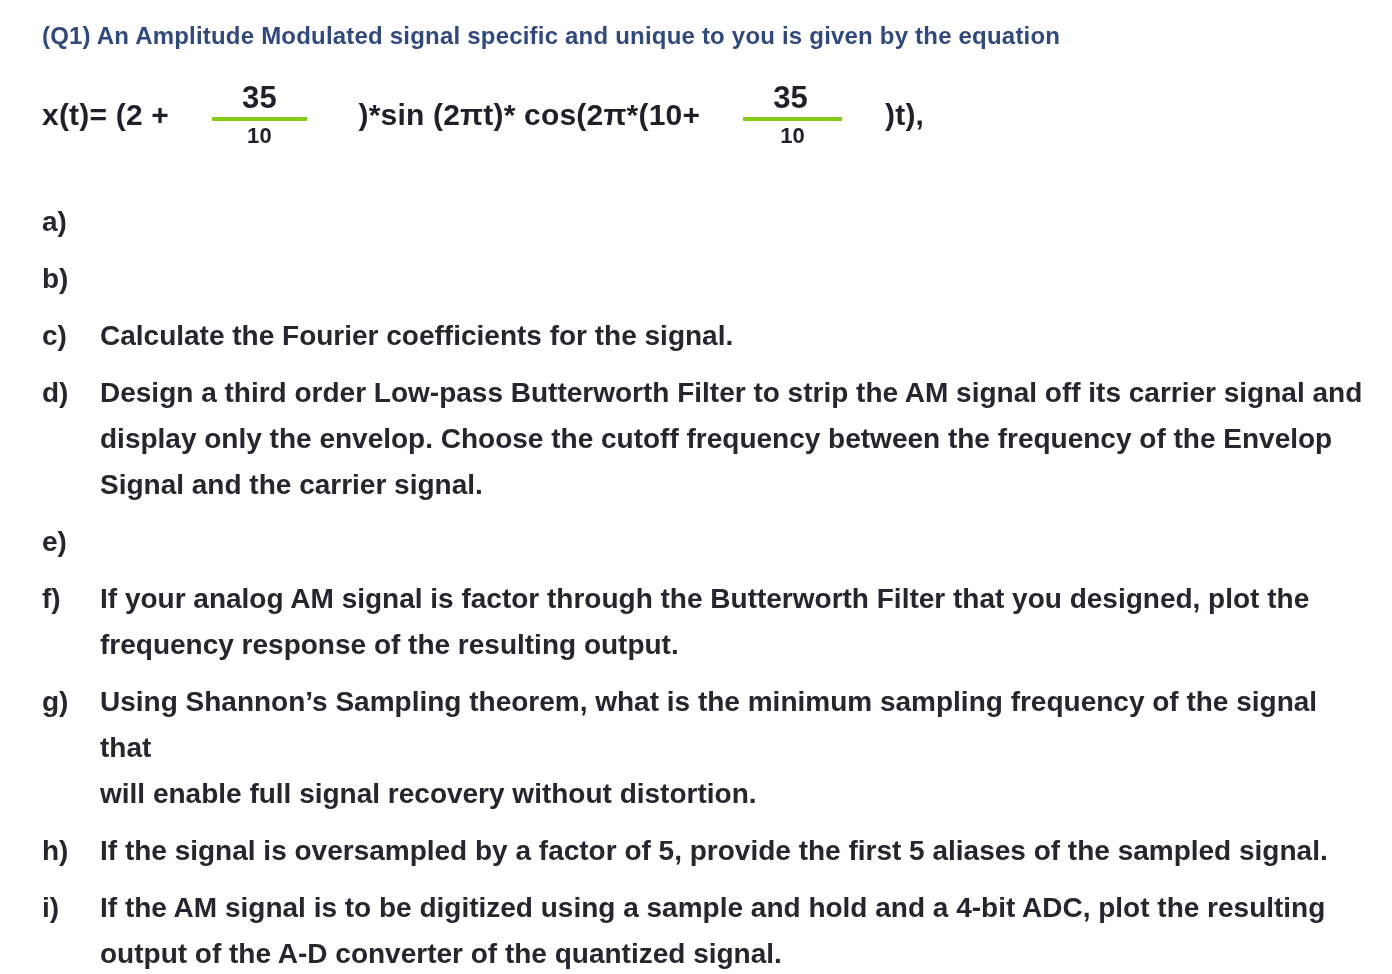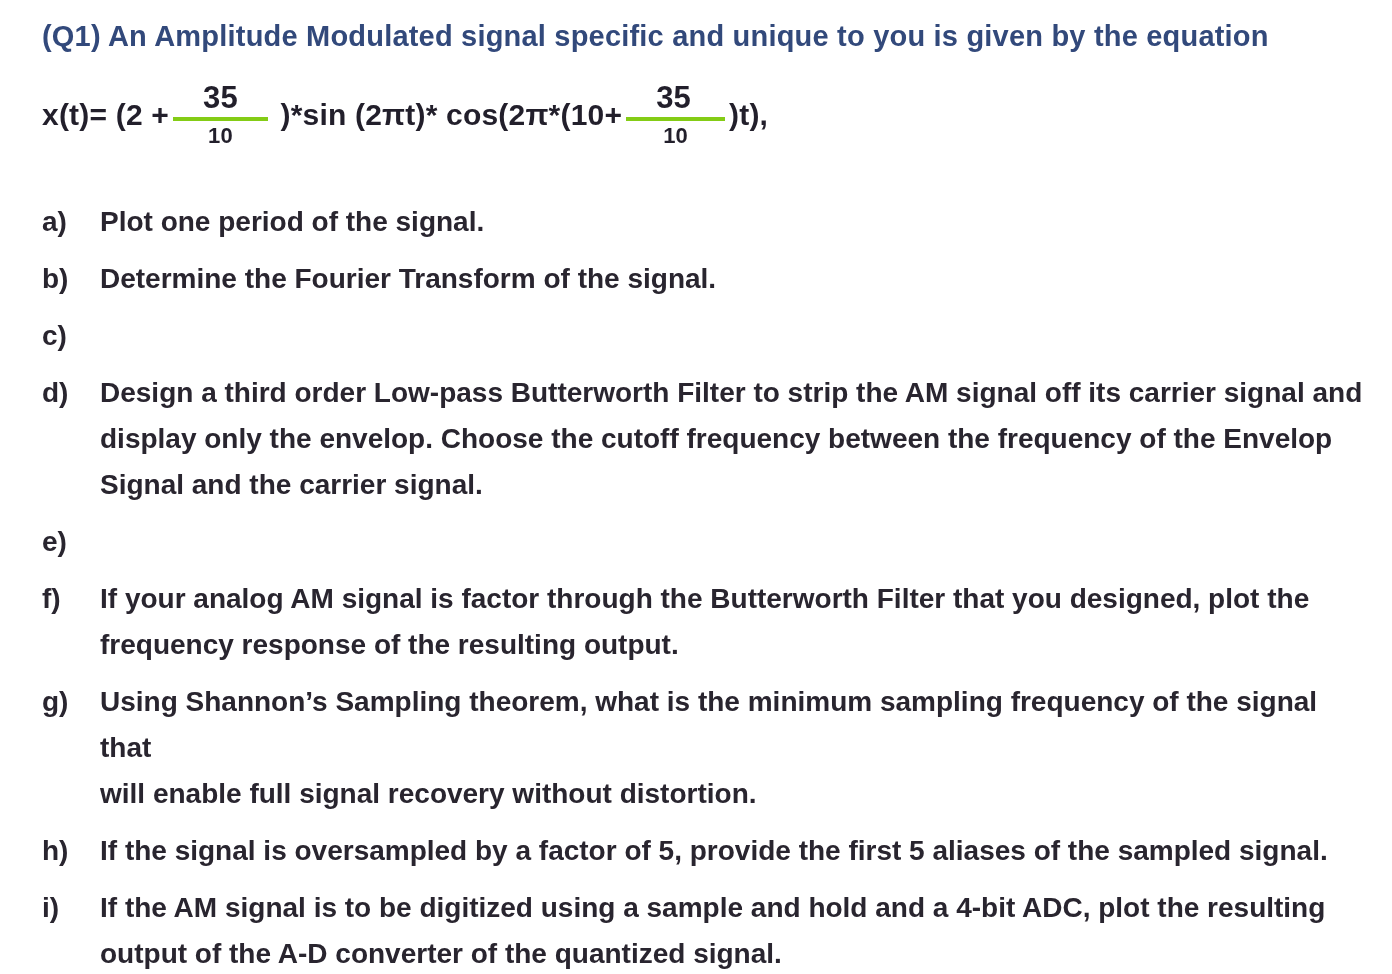--- a/index.html
+++ b/index.html
@@ -13,33 +13,34 @@
     height: 974px;
     background: #ffffff;
     font-family: "Liberation Sans", sans-serif;
     font-weight: bold;
     color: #29252f;
     box-sizing: border-box;
     padding: 16px 28px 0 42px;
     overflow: hidden;
   }
   .doc-title {
-    font-size: 29px;
+    font-size: 24px;
     line-height: 40px;
     color: #32497b;
     letter-spacing: 0.2px;
     margin-bottom: 26px;
   }
   .equation {
     display: flex;
     align-items: center;
     font-size: 30px;
     color: #221f2b;
     margin-bottom: 52px;
     letter-spacing: 0.2px;
+    gap: 39px;
   }
   .equation .eq-part {
     white-space: pre;
   }
   .frac {
     display: inline-flex;
     flex-direction: column;
     align-items: center;
     margin: 0 4px;
   }
@@ -91,30 +92,29 @@
       <span class="num">35</span>
       <span class="den">10</span>
     </span>
     <span class="eq-part">)t),</span>
   </div>
 
   <div class="items">
 
     <div class="item">
       <span class="label">a)</span>
-      <span class="text">Plot one period of the signal.</span>
     </div>
 
     <div class="item">
       <span class="label">b)</span>
-      <span class="text">Determine the Fourier Transform of the signal.</span>
     </div>
 
     <div class="item">
       <span class="label">c)</span>
+      <span class="text">Calculate the Fourier coefficients for the signal.</span>
     </div>
 
     <div class="item">
       <span class="label">d)</span>
       <span class="text">Design a third order Low-pass Butterworth Filter to strip the AM signal off its carrier signal and
 display only the envelop. Choose the cutoff frequency between the frequency of the Envelop
 Signal and the carrier signal.</span>
     </div>
 
     <div class="item">

